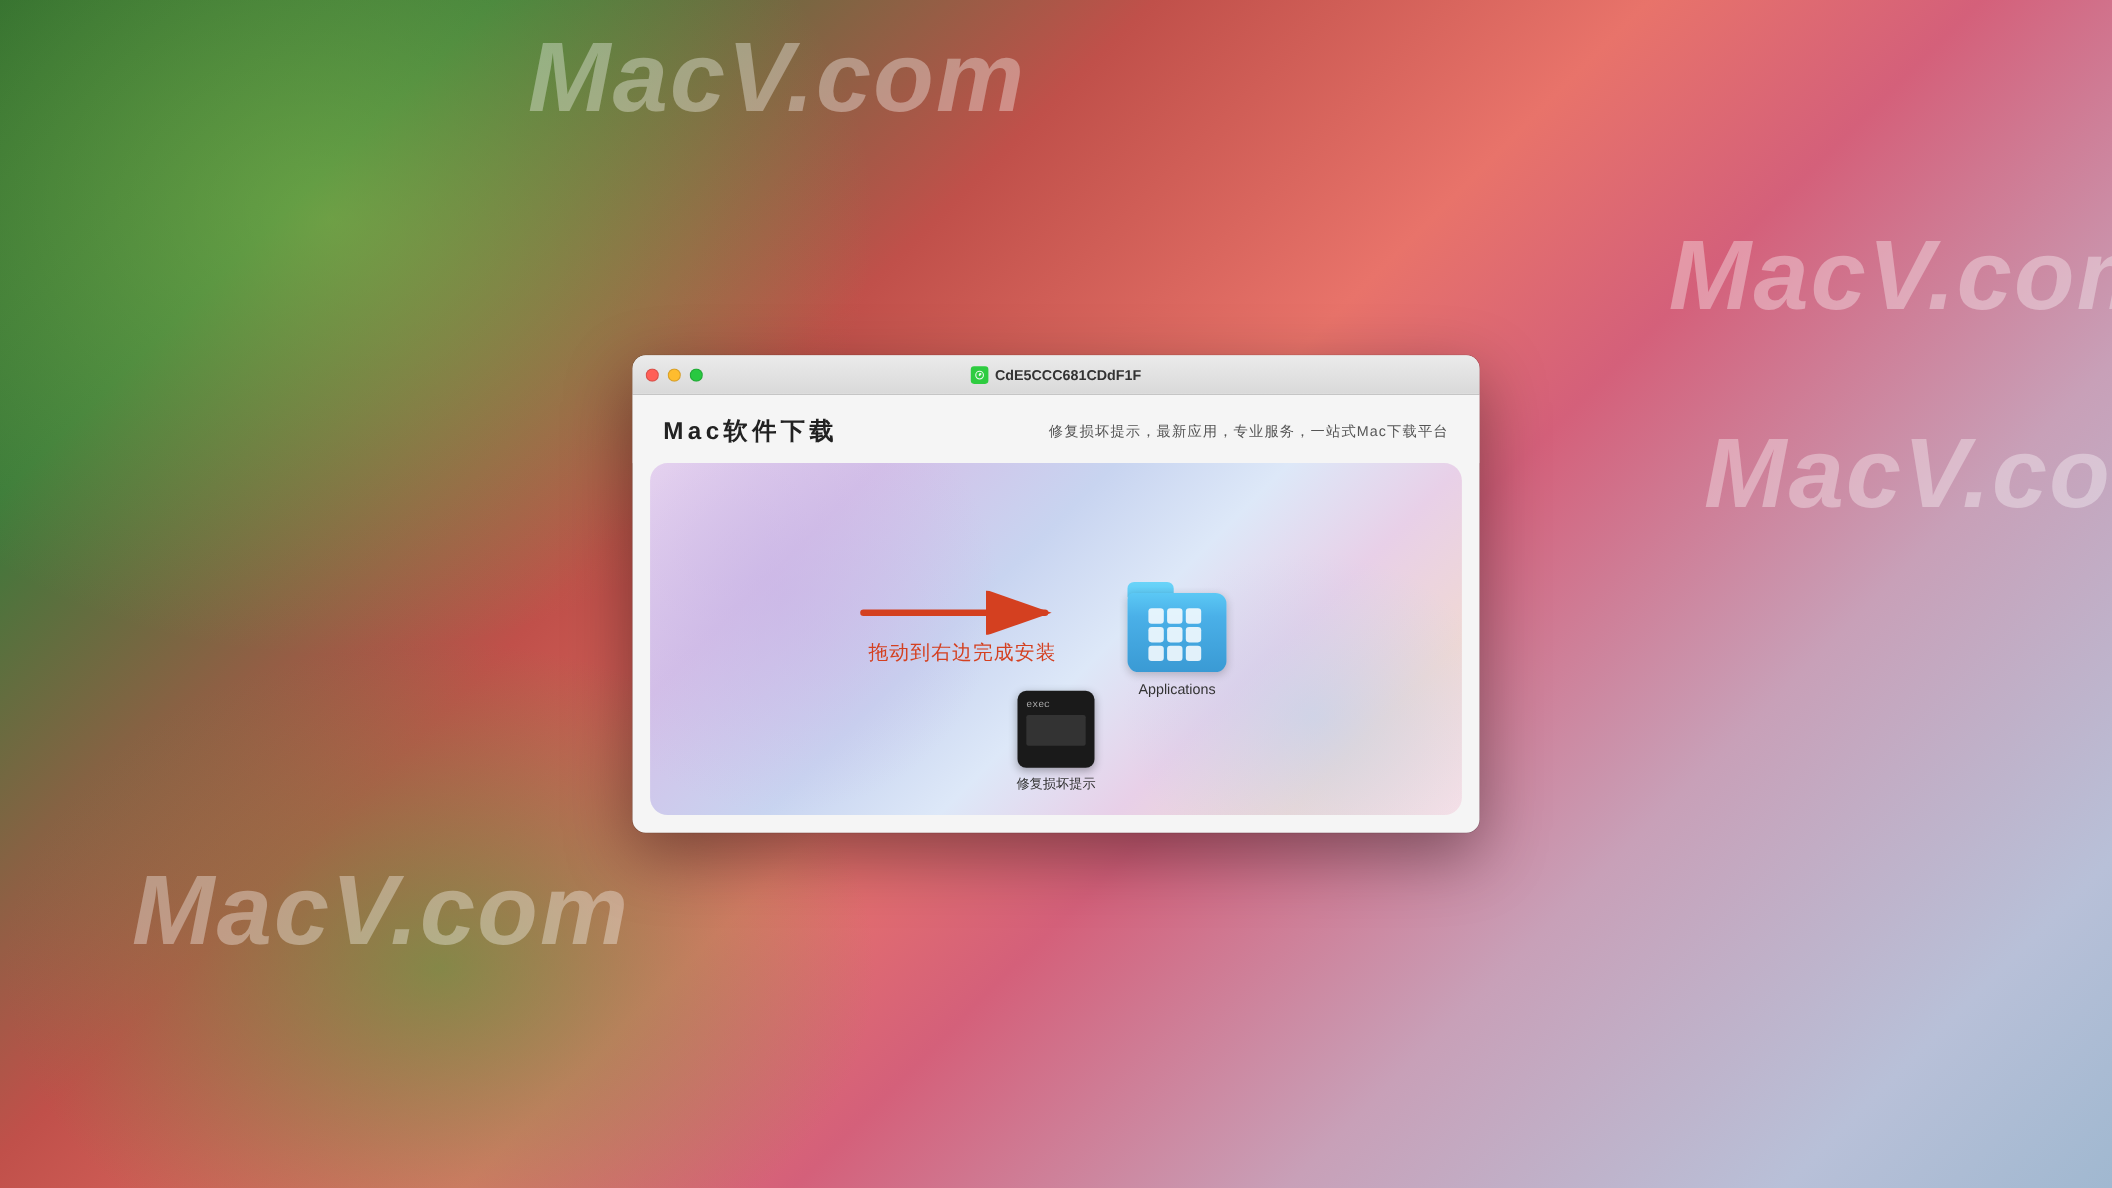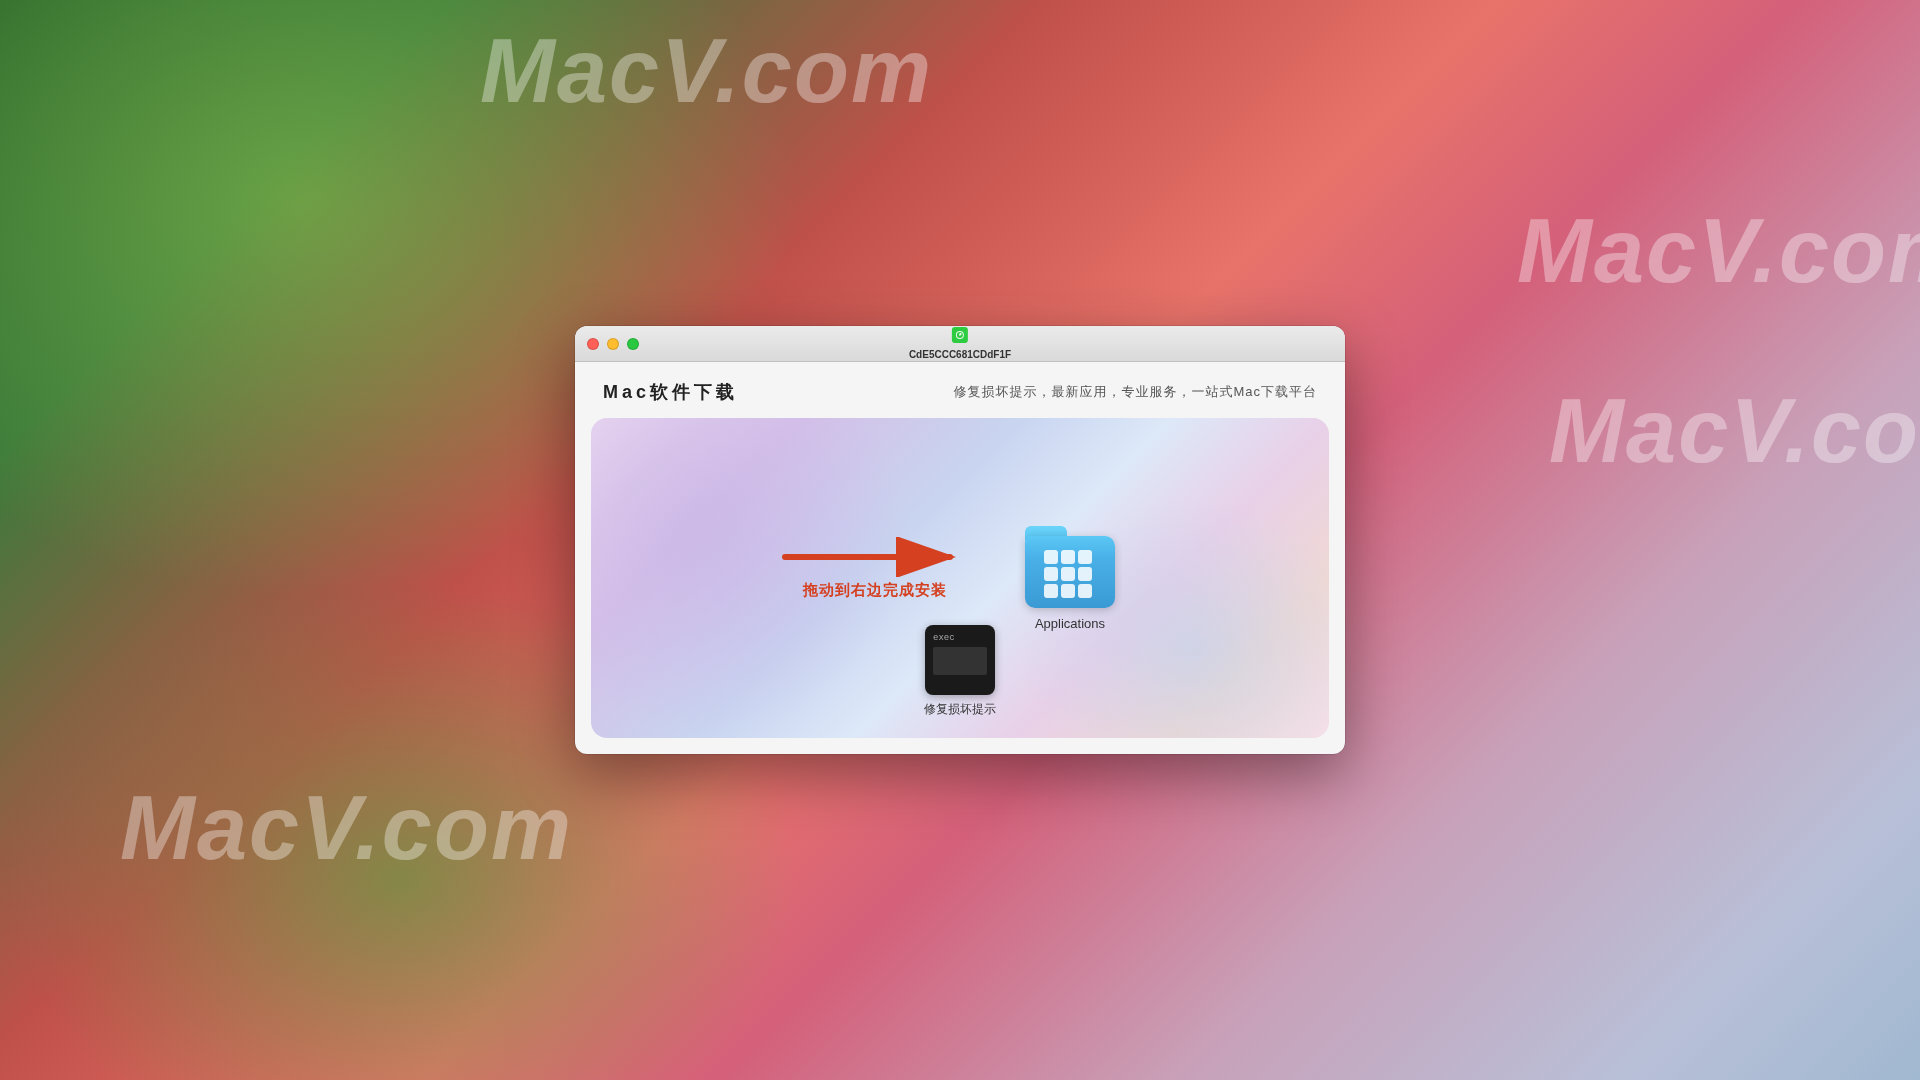--- a/index.html
+++ b/index.html
@@ -131,24 +131,23 @@
     .traffic-light.minimize { background: #febc2e; }
     .traffic-light.maximize { background: #28c840; }
 
     .title-bar-title {
       position: absolute;
       left: 50%;
       transform: translateX(-50%);
       display: flex;
       align-items: center;
       gap: 6px;
-      font-size: 10px;
+      font-size: 13px;
       font-weight: 600;
       color: #333;
-      flex-direction: column;
     }
 
     .title-icon {
       width: 16px;
       height: 16px;
       background: #2ecc40;
       border-radius: 3px;
       display: flex;
       align-items: center;
       justify-content: center;
@@ -158,21 +157,21 @@
     
     .window-header {
       background: #f5f5f5;
       padding: 18px 28px 14px;
       display: flex;
       justify-content: space-between;
       align-items: center;
     }
 
     .header-brand {
-      font-size: 18px;
+      font-size: 22px;
       font-weight: 600;
       color: #222;
       letter-spacing: 4px;
     }
 
     .header-subtitle {
       font-size: 13px;
       color: #555;
       letter-spacing: 1px;
     }
@@ -278,23 +277,23 @@
       display: flex;
       align-items: center;
     }
 
     .arrow-svg {
       width: 200px;
       height: 40px;
     }
 
     .drag-label {
-      font-size: 15px;
+      font-size: 18px;
       color: #d44020;
-      font-weight: 700;
+      font-weight: 400;
       letter-spacing: 1px;
       white-space: nowrap;
     }
 
     
     .apps-icon {
       width: 90px;
       height: 82px;
       position: relative;
     }

